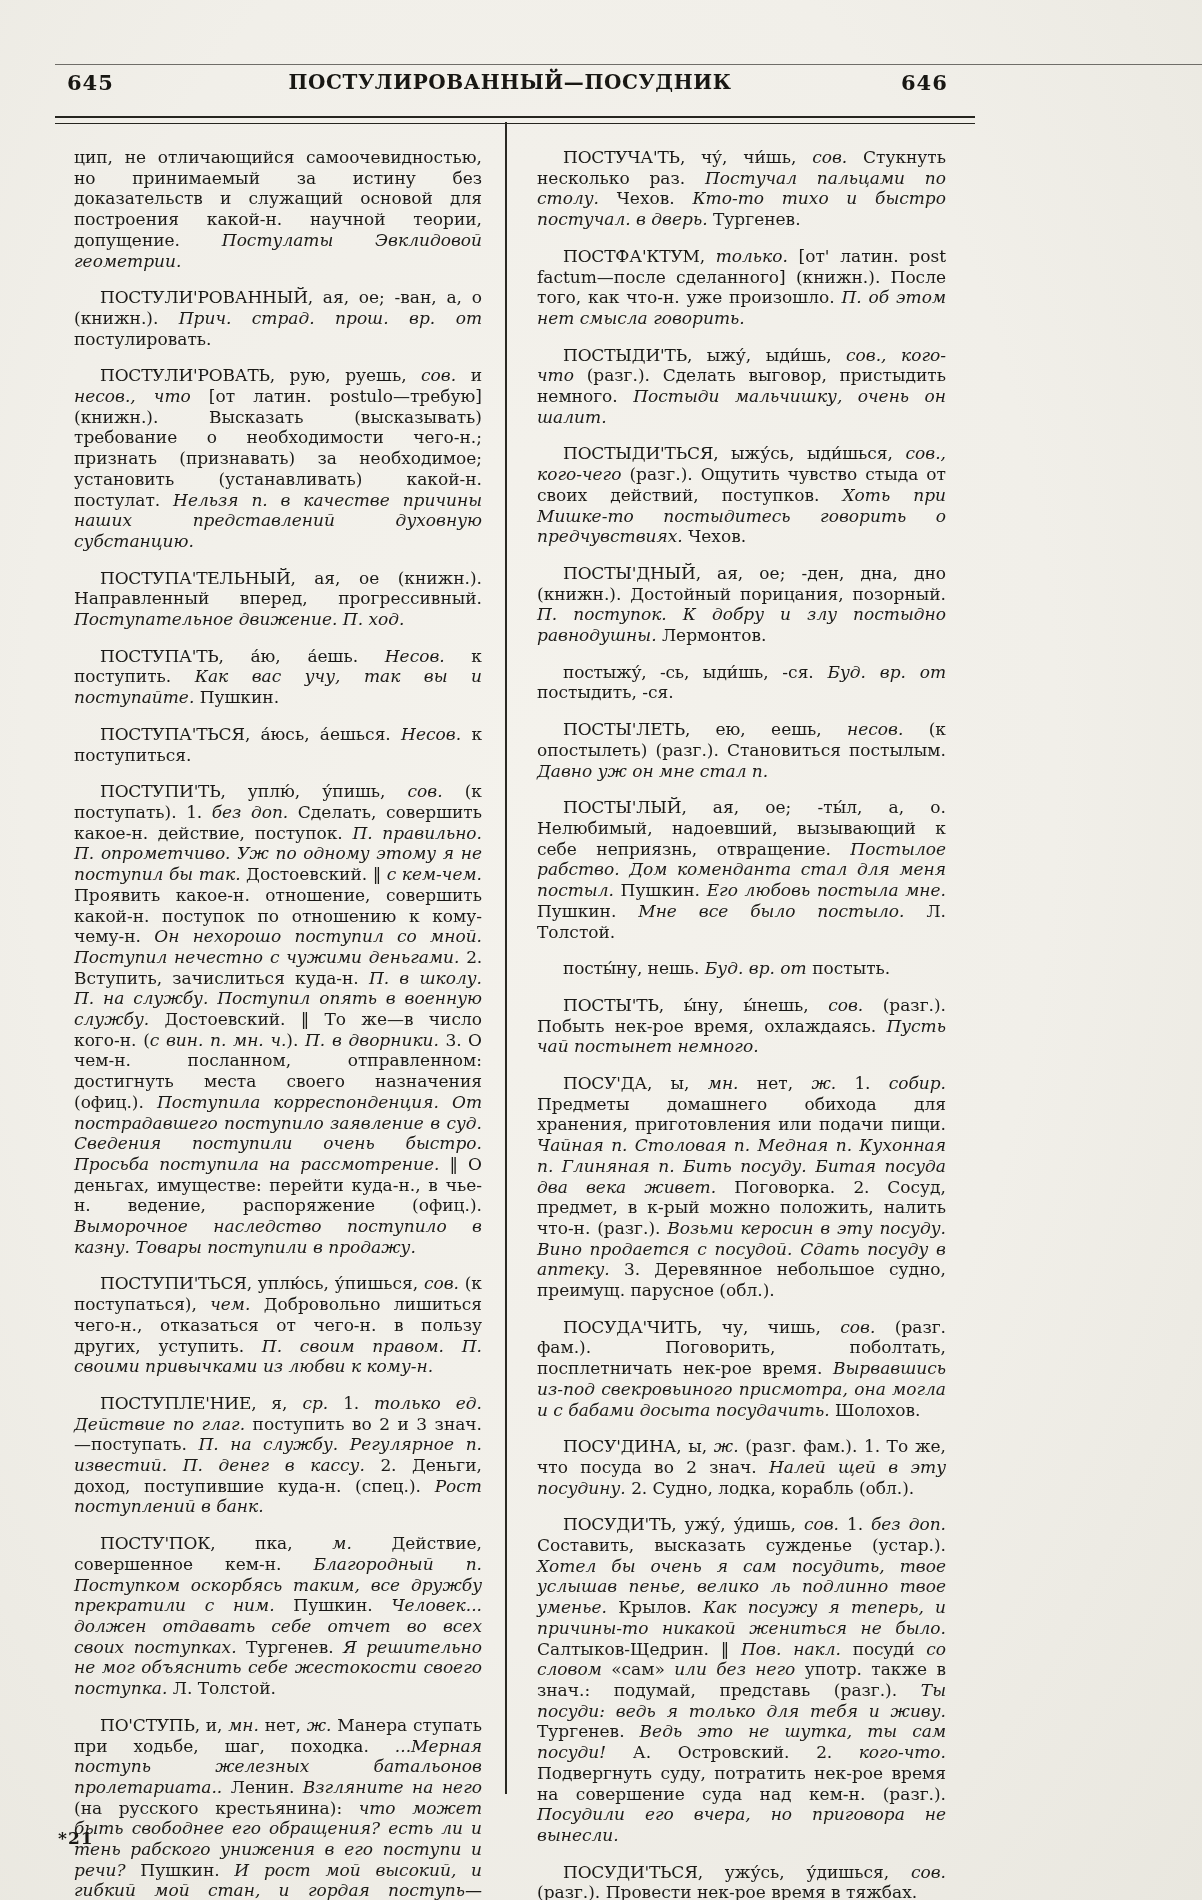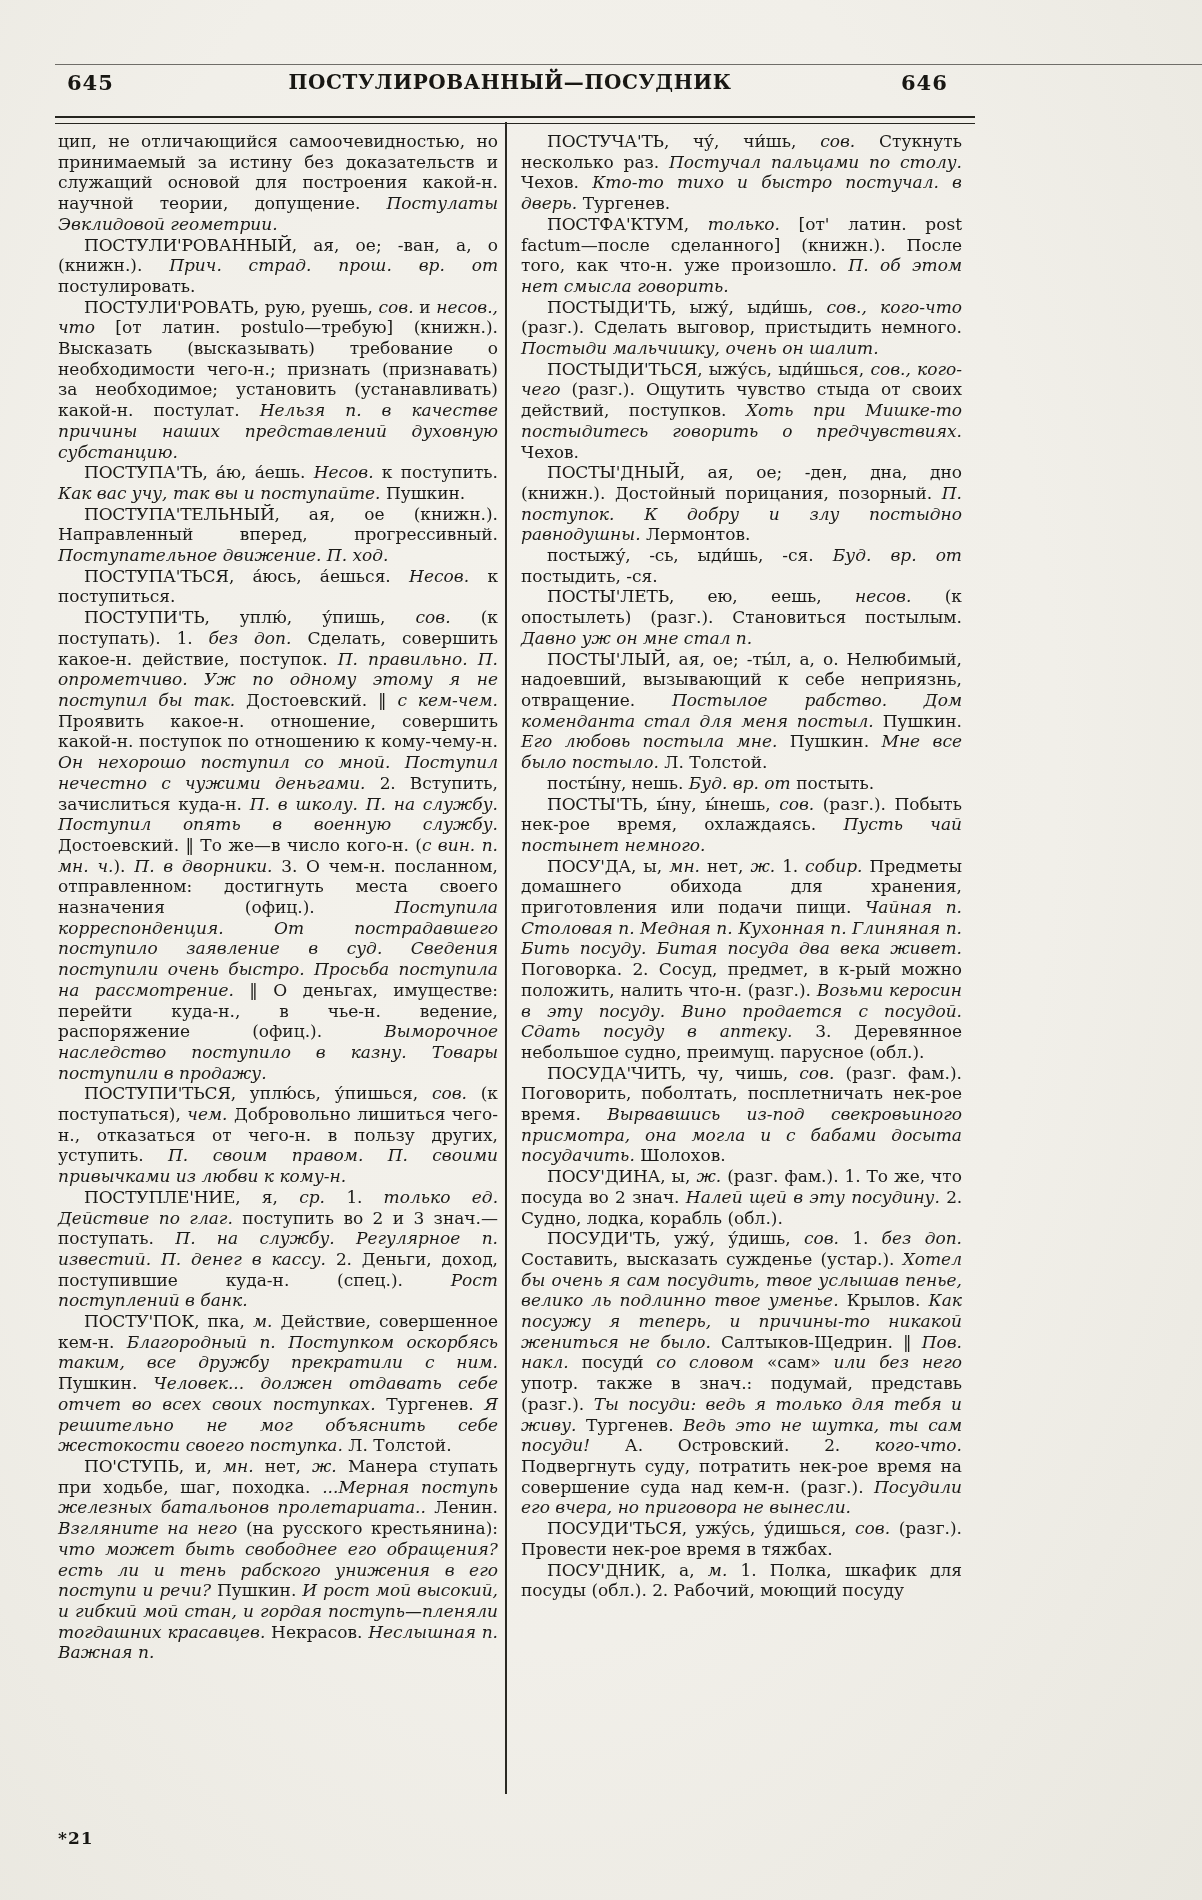--- a/index.html
+++ b/index.html
@@ -37,21 +37,21 @@
     background:#2b2a24;
   }
   .col{
     position:absolute;top:131px;width:440px;
     font-size:17px;line-height:20.7px;text-align:justify;
     hyphens:auto;-webkit-hyphens:auto;
     color:#1b1a17;
   }
   .col-left{left:58px;}
   .col-right{left:521px;width:441px;}
-  p.entry{margin:0;text-indent:26px;}
+  p.entry{margin:16px;text-indent:26px;}
   p.noindent{text-indent:0;}
   .seg-b{font-weight:normal;letter-spacing:-0.2px;}
   .seg-i{font-style:italic;}
   .footer-mark{
     position:absolute;left:58px;top:1828px;
     font-weight:bold;font-size:17px;letter-spacing:1px;color:#181713;
   }
 </style>
 </head>
 <body>
@@ -60,22 +60,22 @@
   <div class="top-rule"></div>
   <span class="pgnum pg-left">645</span>
   <div class="title">ПОСТУЛИРОВАННЫЙ—ПОСУДНИК</div>
   <span class="pgnum pg-right">646</span>
   <div class="head-rule"></div>
   <div class="col-divider"></div>
   <div class="col col-left">
       <p class="entry noindent"><span class="seg-n">цип, не отличающийся самоочевидностью, но принимаемый за истину без доказательств и служащий основой для построения какой-н. научной теории, допущение. </span><span class="seg-i">Постулаты Эвклидовой геометрии.</span></p>
       <p class="entry"><span class="seg-b">ПОСТУЛИ'РОВАННЫЙ,</span><span class="seg-n"> ая, ое; -ван, а, о (книжн.). </span><span class="seg-i">Прич. страд. прош. вр. от</span><span class="seg-n"> постулировать.</span></p>
       <p class="entry"><span class="seg-b">ПОСТУЛИ'РОВАТЬ,</span><span class="seg-n"> рую, руешь, </span><span class="seg-i">сов.</span><span class="seg-n"> и </span><span class="seg-i">несов., что</span><span class="seg-n"> [от латин. postulo—требую] (книжн.). Высказать (высказывать) требование о необходимости чего-н.; признать (признавать) за необходимое; установить (устанавливать) какой-н. постулат. </span><span class="seg-i">Нельзя п. в качестве причины наших представлений духовную субстанцию.</span></p>
+      <p class="entry"><span class="seg-b">ПОСТУПА'ТЕЛЬНЫЙ,</span><span class="seg-n"> ая, ое (книжн.). Направленный вперед, прогрессивный. </span><span class="seg-i">Поступательное движение. П. ход.</span></p>
       <p class="entry"><span class="seg-b">ПОСТУПА'ТЬ,</span><span class="seg-n"> а́ю, а́ешь. </span><span class="seg-i">Несов.</span><span class="seg-n"> к поступить. </span><span class="seg-i">Как вас учу, так вы и поступайте.</span><span class="seg-n"> Пушкин.</span></p>
-      <p class="entry"><span class="seg-b">ПОСТУПА'ТЕЛЬНЫЙ,</span><span class="seg-n"> ая, ое (книжн.). Направленный вперед, прогрессивный. </span><span class="seg-i">Поступательное движение. П. ход.</span></p>
       <p class="entry"><span class="seg-b">ПОСТУПА'ТЬСЯ,</span><span class="seg-n"> а́юсь, а́ешься. </span><span class="seg-i">Несов.</span><span class="seg-n"> к поступиться.</span></p>
       <p class="entry"><span class="seg-b">ПОСТУПИ'ТЬ,</span><span class="seg-n"> уплю́, у́пишь, </span><span class="seg-i">сов.</span><span class="seg-n"> (к поступать). </span><span class="seg-b">1.</span><span class="seg-n"> </span><span class="seg-i">без доп.</span><span class="seg-n"> Сделать, совершить какое-н. действие, поступок. </span><span class="seg-i">П. правильно. П. опрометчиво. Уж по одному этому я не поступил бы так.</span><span class="seg-n"> Достоевский. ‖ </span><span class="seg-i">с кем-чем.</span><span class="seg-n"> Проявить какое-н. отношение, совершить какой-н. поступок по отношению к кому-чему-н. </span><span class="seg-i">Он нехорошо поступил со мной. Поступил нечестно с чужими деньгами.</span><span class="seg-n"> </span><span class="seg-b">2.</span><span class="seg-n"> Вступить, зачислиться куда-н. </span><span class="seg-i">П. в школу. П. на службу. Поступил опять в военную службу.</span><span class="seg-n"> Достоевский. ‖ То же—в число кого-н. (</span><span class="seg-i">с вин. п. мн. ч.</span><span class="seg-n">). </span><span class="seg-i">П. в дворники.</span><span class="seg-n"> </span><span class="seg-b">3.</span><span class="seg-n"> О чем-н. посланном, отправленном: достигнуть места своего назначения (офиц.). </span><span class="seg-i">Поступила корреспонденция. От пострадавшего поступило заявление в суд. Сведения поступили очень быстро. Просьба поступила на рассмотрение.</span><span class="seg-n"> ‖ О деньгах, имуществе: перейти куда-н., в чье-н. ведение, распоряжение (офиц.). </span><span class="seg-i">Выморочное наследство поступило в казну. Товары поступили в продажу.</span></p>
       <p class="entry"><span class="seg-b">ПОСТУПИ'ТЬСЯ,</span><span class="seg-n"> уплю́сь, у́пишься, </span><span class="seg-i">сов.</span><span class="seg-n"> (к поступаться), </span><span class="seg-i">чем.</span><span class="seg-n"> Добровольно лишиться чего-н., отказаться от чего-н. в пользу других, уступить. </span><span class="seg-i">П. своим правом. П. своими привычками из любви к кому-н.</span></p>
       <p class="entry"><span class="seg-b">ПОСТУПЛЕ'НИЕ,</span><span class="seg-n"> я, </span><span class="seg-i">ср.</span><span class="seg-n"> </span><span class="seg-b">1.</span><span class="seg-n"> </span><span class="seg-i">только ед. Действие по глаг.</span><span class="seg-n"> поступить во 2 и 3 знач.—поступать. </span><span class="seg-i">П. на службу. Регулярное п. известий. П. денег в кассу.</span><span class="seg-n"> </span><span class="seg-b">2.</span><span class="seg-n"> Деньги, доход, поступившие куда-н. (спец.). </span><span class="seg-i">Рост поступлений в банк.</span></p>
       <p class="entry"><span class="seg-b">ПОСТУ'ПОК,</span><span class="seg-n"> пка, </span><span class="seg-i">м.</span><span class="seg-n"> Действие, совершенное кем-н. </span><span class="seg-i">Благородный п. Поступком оскорбясь таким, все дружбу прекратили с ним.</span><span class="seg-n"> Пушкин. </span><span class="seg-i">Человек... должен отдавать себе отчет во всех своих поступках.</span><span class="seg-n"> Тургенев. </span><span class="seg-i">Я решительно не мог объяснить себе жестокости своего поступка.</span><span class="seg-n"> Л. Толстой.</span></p>
       <p class="entry"><span class="seg-b">ПО'СТУПЬ,</span><span class="seg-n"> и, </span><span class="seg-i">мн.</span><span class="seg-n"> нет, </span><span class="seg-i">ж.</span><span class="seg-n"> Манера ступать при ходьбе, шаг, походка. </span><span class="seg-i">...Мерная поступь железных батальонов пролетариата..</span><span class="seg-n"> Ленин. </span><span class="seg-i">Взгляните на него</span><span class="seg-n"> (на русского крестьянина): </span><span class="seg-i">что может быть свободнее его обращения? есть ли и тень рабского унижения в его поступи и речи?</span><span class="seg-n"> Пушкин. </span><span class="seg-i">И рост мой высокий, и гибкий мой стан, и гордая поступь—пленяли тогдашних красавцев.</span><span class="seg-n"> Некрасов. </span><span class="seg-i">Неслышная п. Важная п.</span></p>
     </div>
   <div class="col col-right">
       <p class="entry"><span class="seg-b">ПОСТУЧА'ТЬ,</span><span class="seg-n"> чу́, чи́шь, </span><span class="seg-i">сов.</span><span class="seg-n"> Стукнуть несколько раз. </span><span class="seg-i">Постучал пальцами по столу.</span><span class="seg-n"> Чехов. </span><span class="seg-i">Кто-то тихо и быстро постучал. в дверь.</span><span class="seg-n"> Тургенев.</span></p>
       <p class="entry"><span class="seg-b">ПОСТФА'КТУМ,</span><span class="seg-n"> </span><span class="seg-i">только.</span><span class="seg-n"> [от' латин. post factum—после сделанного] (книжн.). После того, как что-н. уже произошло. </span><span class="seg-i">П. об этом нет смысла говорить.</span></p>

